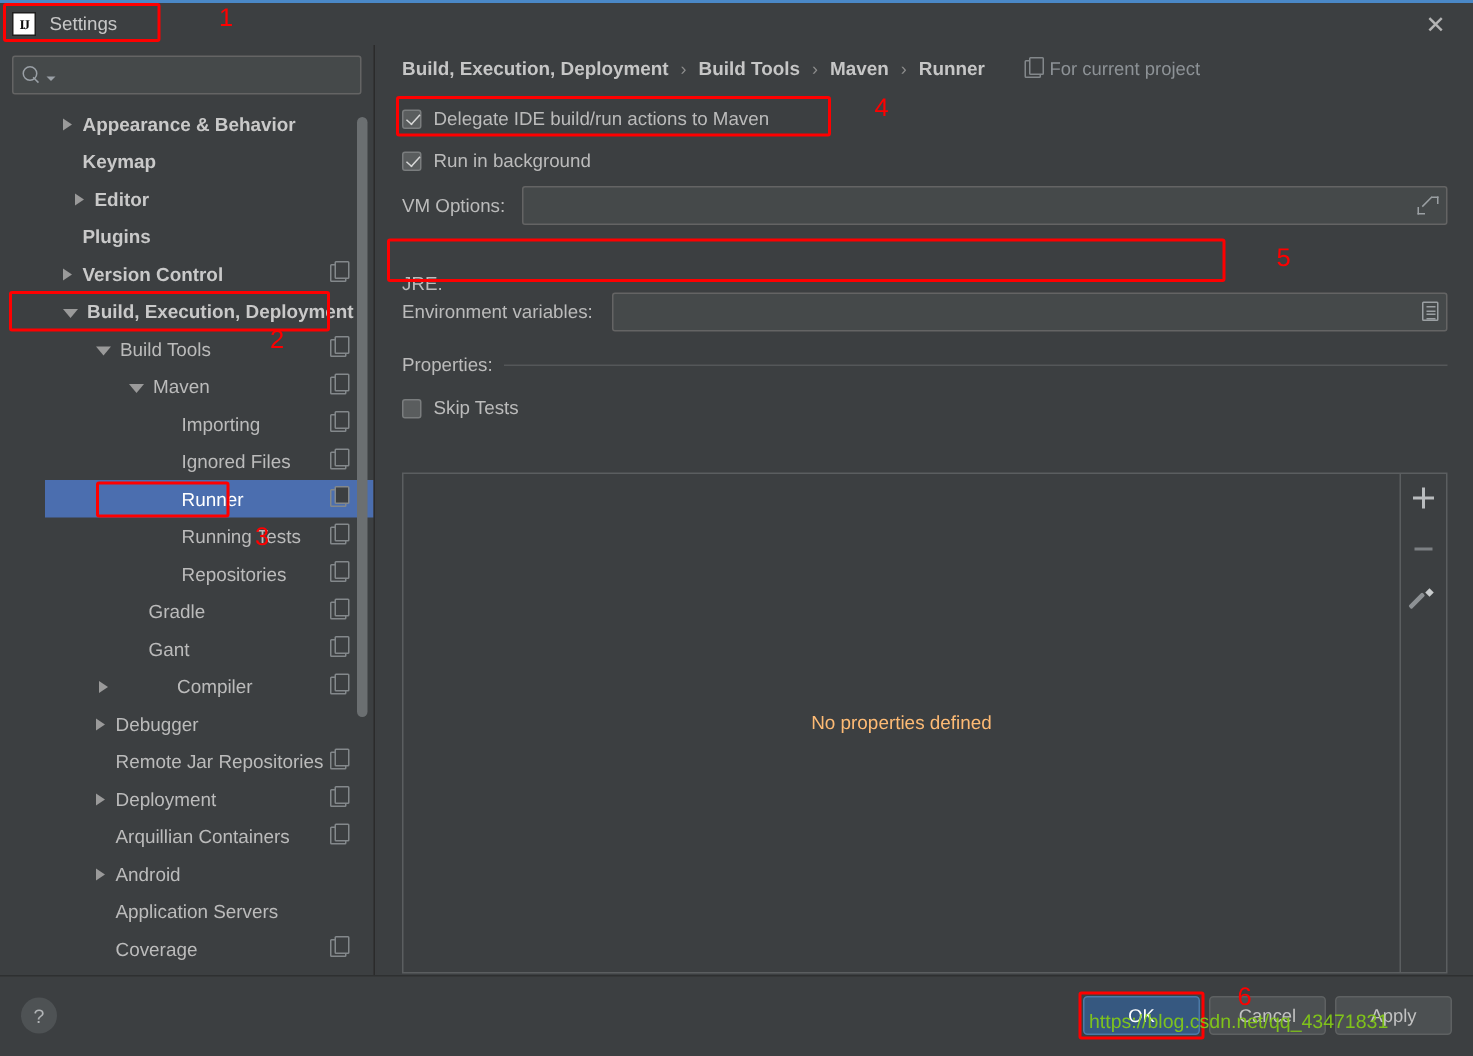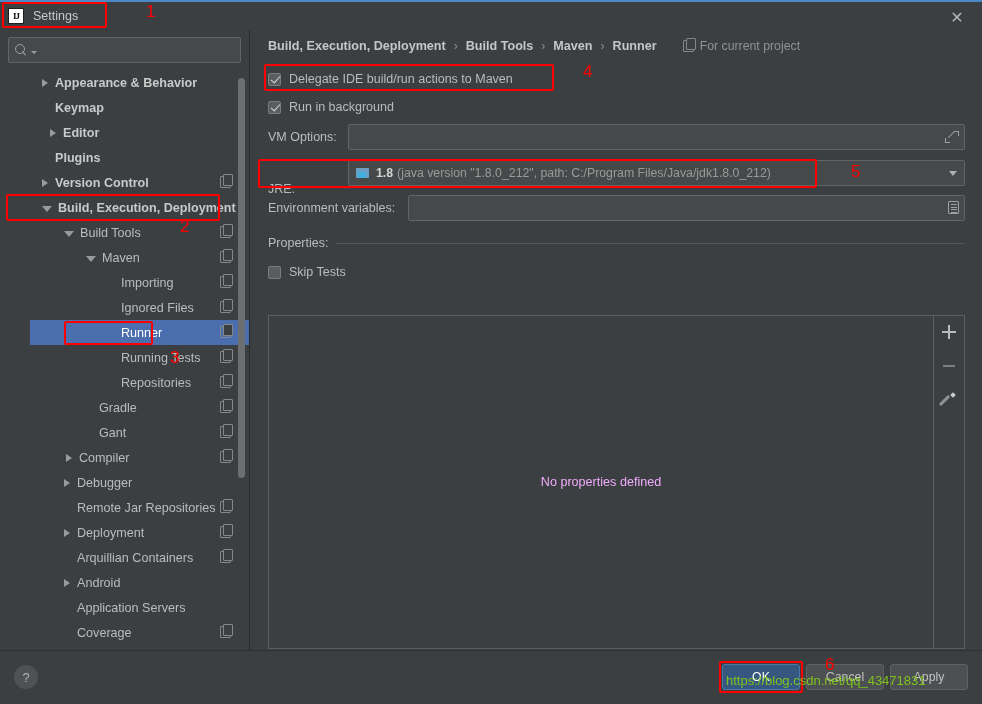--- a/index.html
+++ b/index.html
@@ -244,21 +244,21 @@
   .props-legend .line { flex: 1; height: 1px; background: #545759; }
 
   .props-panel {
     position: absolute; left: 17px; top: 285px;
     width: 697px; height: 334px;
     border: 1px solid #5b5e60; background: #3c3f41;
     display: flex;
   }
   .props-area {
     flex: 1; display: flex; align-items: center; justify-content: center;
-    color: #f0abfc; font-size: 12.6px;
+    color: #fdba74; font-size: 12.6px;
   }
   .props-toolbar {
     width: 31px; border-left: 1px solid #5b5e60;
     display: flex; flex-direction: column; align-items: center;
     padding-top: 6px; gap: 14px;
   }
   .tb-btn {
     width: 20px; height: 20px; position: relative; cursor: pointer;
   }
   .tb-plus::before, .tb-plus::after {
@@ -401,21 +401,21 @@
         <div class="tree-row" style="padding-left: 56px;">
           <span class="arrow none"></span>
           <span class="tree-label">Gradle</span>
           <span class="proj-icon"></span>
         </div>
         <div class="tree-row" style="padding-left: 56px;">
           <span class="arrow none"></span>
           <span class="tree-label">Gant</span>
           <span class="proj-icon"></span>
         </div>
-        <div class="tree-row" style="padding-left: 36px;">
+        <div class="tree-row" style="padding-left: 36px; gap: 39px;">
           <span class="arrow "></span>
           <span class="tree-label">Compiler</span>
           <span class="proj-icon"></span>
         </div>
         <div class="tree-row" style="padding-left: 34px;">
           <span class="arrow "></span>
           <span class="tree-label">Debugger</span>
         </div>
         <div class="tree-row" style="padding-left: 34px;">
           <span class="arrow none"></span>
@@ -478,30 +478,20 @@
 
     <div class="field-label" style="left:17px; top:100px;">VM Options:</div>
     <div class="textfield" style="left:97px; top:94px; width:617px; height:26px;">
       <span class="expand-icon">
         <span class="expand-arrow-a"></span>
           <span class="expand-arrow-b"></span>
       </span>
     </div>
 
     <div class="field-label" style="left:17px; top:152px;">JRE:</div>
-    <div class="jre-combo" style="left:97px; top:130px; width:617px; height:26px;">
-      <span class="jre-value">
-        <span class="jre-icon"></span>
-        <span class="jre-ver">1.8</span>
-        <span class="jre-detail">(java version "1.8.0_212", path: C:/Program Files/Java/jdk1.8.0_212)</span>
-      </span>
-      <span class="combo-arrow-box">
-        <span class="combo-arrow"></span>
-      </span>
-    </div>
 
     <div class="field-label" style="left:17px; top:171px;">Environment variables:</div>
     <div class="textfield" style="left:157px; top:165px; width:557px; height:26px;">
       <span class="env-icon">
         <i></i>
           <i></i>
           <i></i>
           <i></i>
       </span>
     </div>

